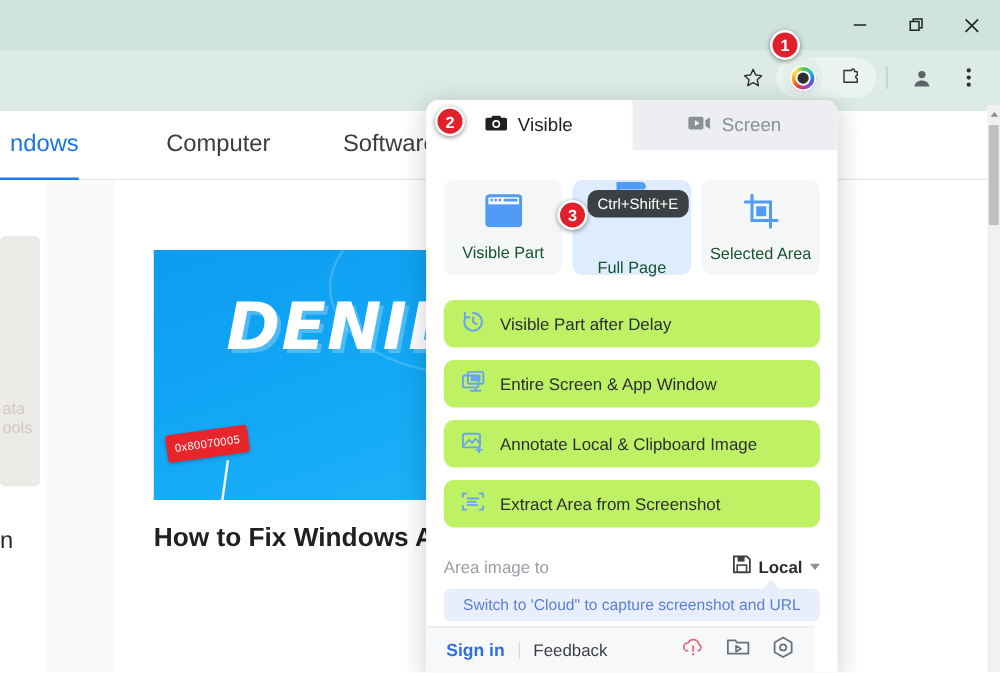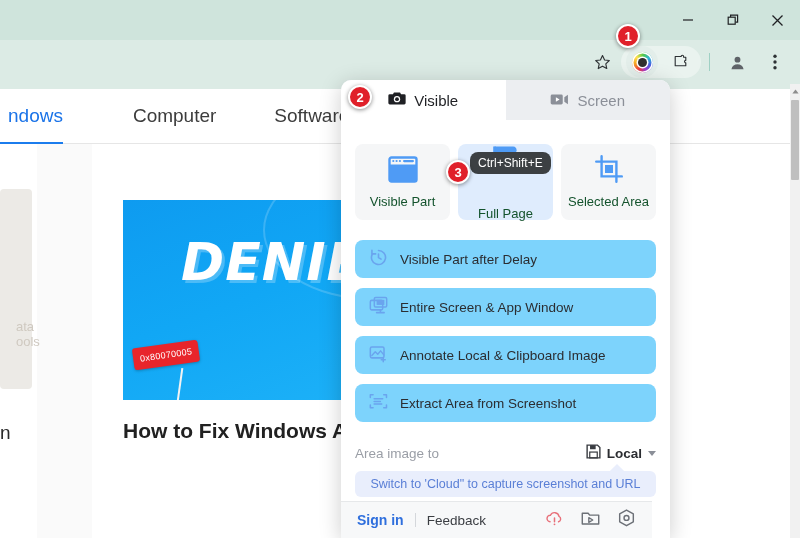--- a/index.html
+++ b/index.html
@@ -59,21 +59,21 @@
   .nav-item.active::after {
     content:""; position:absolute; left:0; right:0; bottom:-1px; height:3px; background:#1b7ced;
   }
 
   .content { position:absolute; left:0; top:60px; width:790px; bottom:0; background:#fafafa; }
   .col-left { position:absolute; left:0; top:0; width:37px; bottom:0; background:#fff; }
   .card-ghost {
     position:absolute; left:0; top:45px; width:32px; height:200px;
     background:#eceae6; border-radius:4px;
   }
-  .ghost-txt { position:absolute; left:16px; top:175px; width:40px; font-size:13px; color:#cfc9c0; line-height:15px; }
+  .ghost-txt { position:absolute; left:2px; top:175px; width:40px; font-size:13px; color:#cfc9c0; line-height:15px; }
   .ghost-title { position:absolute; left:0; top:278px; font-size:19px; color:#2b2b2b; }
 
   .col-main { position:absolute; left:92px; top:0; right:0; bottom:0; background:#fff; }
   .hero {
     position:absolute; left:31px; top:56px; width:330px; height:200px;
     background:linear-gradient(160deg,#0e9bf0 0%,#11a7f5 45%,#1fb3f8 100%);
     overflow:hidden;
   }
   .hero-w1 {
     position:absolute; left:58px; top:32px; font-size:52px; font-weight:bold; font-style:italic;
@@ -130,21 +130,21 @@
 
   .cards { display:flex; gap:8px; padding-top:24px; }
   .mode-card {
     flex:1; height:76px; border-radius:8px; background:#f5f6f7;
     display:flex; flex-direction:column; align-items:center; justify-content:center; gap:7px;
   }
   .mode-card.sel { background:#dfecfd;gap:30px; }
   .mode-card .lbl { font-size:13px; color:#14532d; }
 
   .rowbtn {
-    height:38px; background:#7dd3fc; border-radius:8px; margin-top:10px;
+    height:38px; background:#bef264; border-radius:8px; margin-top:10px;
     display:flex; align-items:center; gap:12px; padding-left:14px;
     font-size:13.5px; color:#2b2d31;
   }
 
   .save-row {
     display:flex; align-items:center; justify-content:space-between;
     margin-top:22px; font-size:13.5px;
   }
   .save-lbl { color:#9a9ea6; }
   .save-val { display:flex; align-items:center; gap:6px; color:#2b2d31; font-weight:bold; }

